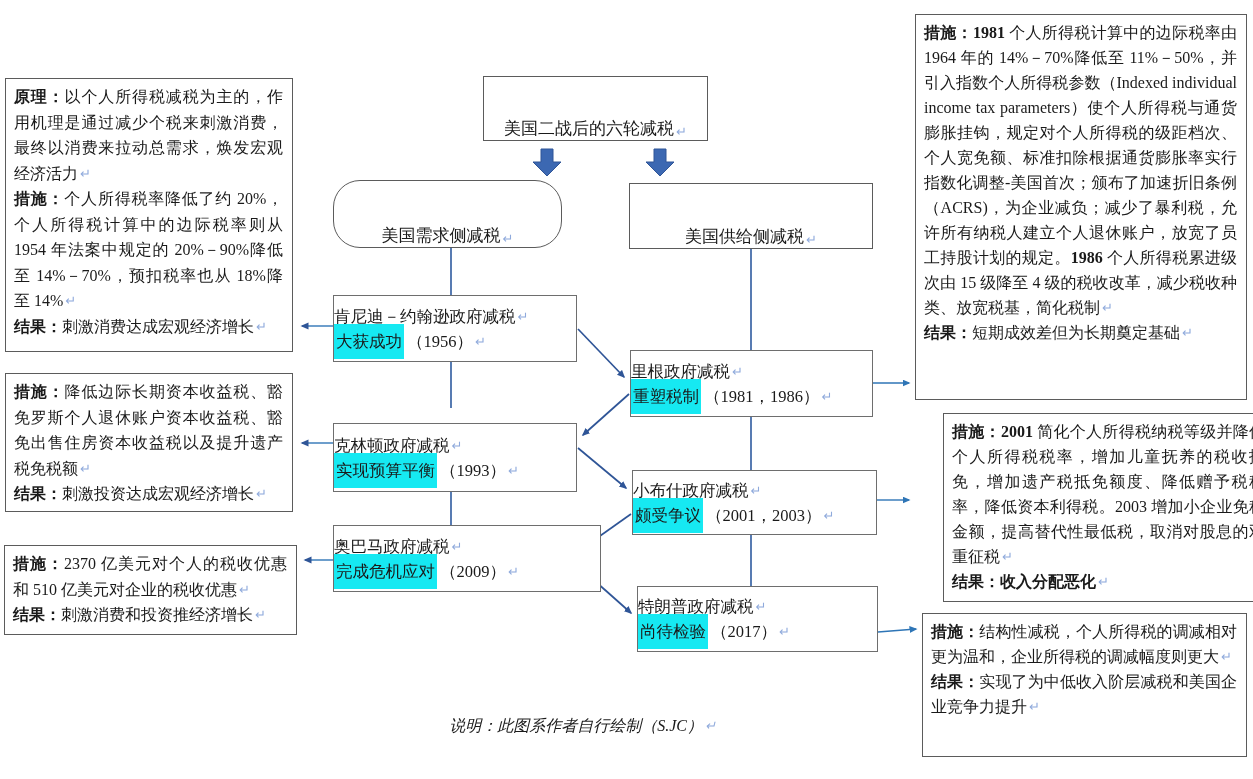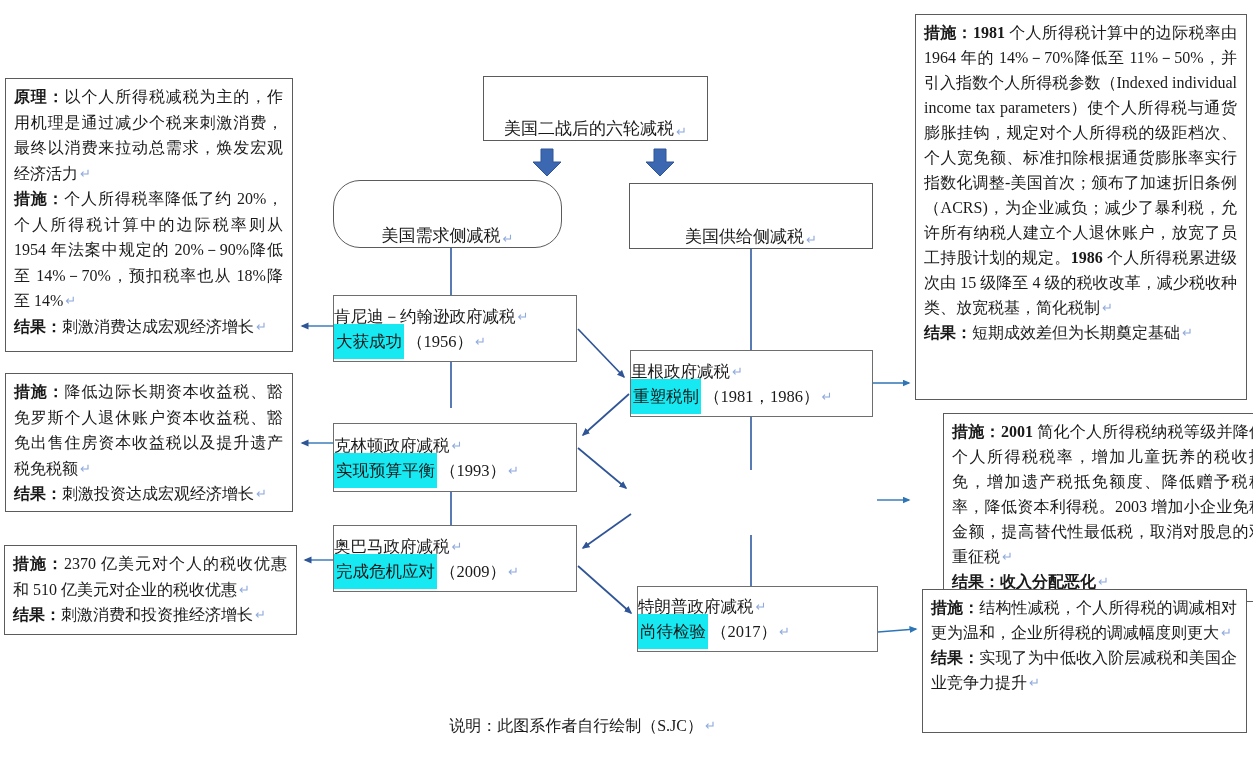--- a/index.html
+++ b/index.html
@@ -12,21 +12,21 @@
   .detail{font-size:16px;line-height:25.5px;padding:5px 9px 4px 8px;text-align:justify;}
   .detail .b{font-weight:bold;}
   .ret{color:#8faadc;font-size:13px;margin-left:2px;vertical-align:1px;}
   .gov{display:flex;flex-direction:column;justify-content:center;text-align:left;
        font-size:16.5px;line-height:25px;border-color:#6e6e6e;}
   .hl{background:#16e9f2;padding:8px 2px;}
   .yr{margin-left:3px;}
   .center-box{display:flex;align-items:flex-end;justify-content:center;font-size:17px;}
   .caption{position:absolute;left:350px;top:712px;width:465px;text-align:center;line-height:27px;}
   .caption .l1{font-weight:bold;font-size:17px;}
-  .caption .l2{font-size:16px;}
+  .caption .l2{font-size:16px;font-style:italic;}
 </style>
 </head>
 <body>
 
 <div id="canvas">
 
   <svg id="connectors" viewBox="0 0 1253 779">
     <defs>
       <marker id="mdark" markerWidth="9" markerHeight="8" refX="6.5" refY="3.5" orient="auto" markerUnits="userSpaceOnUse">
         <path d="M0,0 L8,3.5 L0,7 z" fill="#2f5597"></path>
@@ -85,39 +85,43 @@
   </div>
 
   <div class="box gov" style="left:333px;top:295px;width:244px;height:67px;">
     <div><span>肯尼迪－约翰逊政府减税</span><span class="ret">↵</span></div>
     <div><span class="hl">大获成功</span><span class="yr">（1956）</span><span class="ret">↵</span></div>
   </div>
   <div class="box gov" style="left:333px;top:408px;width:244px;height:69px;margin-top:15px;">
     <div><span>克林顿政府减税</span><span class="ret">↵</span></div>
     <div><span class="hl">实现预算平衡</span><span class="yr">（1993）</span><span class="ret">↵</span></div>
   </div>
-  <div class="box gov" style="left:333px;top:525px;width:244px;height:67px;">
+  <div class="box gov" style="left:333px;top:525px;width:268px;height:67px;">
     <div><span>奥巴马政府减税</span><span class="ret">↵</span></div>
     <div><span class="hl">完成危机应对</span><span class="yr">（2009）</span><span class="ret">↵</span></div>
   </div>
 
   <div class="box gov" style="left:630px;top:350px;width:243px;height:67px;">
     <div><span>里根政府减税</span><span class="ret">↵</span></div>
     <div><span class="hl">重塑税制</span><span class="yr">（1981，1986）</span><span class="ret">↵</span></div>
+  </div>
+  <div class="box gov" style="left:632px;top:470px;width:245px;height:65px;">
+    <div><span>小布什政府减税</span><span class="ret">↵</span></div>
+    <div><span class="hl">颇受争议</span><span class="yr">（2001，2003）</span><span class="ret">↵</span></div>
   </div>
   <div class="box gov" style="left:637px;top:586px;width:241px;height:66px;">
     <div><span>特朗普政府减税</span><span class="ret">↵</span></div>
     <div><span class="hl">尚待检验</span><span class="yr">（2017）</span><span class="ret">↵</span></div>
   </div>
 
   <div class="box detail" style="left:5px;top:78px;width:288px;height:274px;"><span class="b">原理：</span><span>以个人所得税减税为主的，作用机理是通过减少个税来刺激消费，最终以消费来拉动总需求，焕发宏观经济活力</span><span class="ret">↵</span><br><span class="b">措施：</span><span>个人所得税率降低了约 20%，个人所得税计算中的边际税率则从 1954 年法案中规定的 20%－90%降低至 14%－70%，预扣税率也从 18%降至 14%</span><span class="ret">↵</span><br><span class="b">结果：</span><span>刺激消费达成宏观经济增长</span><span class="ret">↵</span></div>
   <div class="box detail" style="left:5px;top:373px;width:288px;height:139px;"><span class="b">措施：</span><span>降低边际长期资本收益税、豁免罗斯个人退休账户资本收益税、豁免出售住房资本收益税以及提升遗产税免税额</span><span class="ret">↵</span><br><span class="b">结果：</span><span>刺激投资达成宏观经济增长</span><span class="ret">↵</span></div>
   <div class="box detail" style="left:4px;top:545px;width:293px;height:90px;"><span class="b">措施：</span><span>2370 亿美元对个人的税收优惠和 510 亿美元对企业的税收优惠</span><span class="ret">↵</span><br><span class="b">结果：</span><span>刺激消费和投资推经济增长</span><span class="ret">↵</span></div>
 
   <div class="box detail" style="left:915px;top:14px;width:332px;height:386px;line-height:25px;"><span class="b">措施：1981 </span><span>个人所得税计算中的边际税率由 1964 年的 14%－70%降低至 11%－50%，并引入指数个人所得税参数（Indexed individual income tax parameters）使个人所得税与通货膨胀挂钩，规定对个人所得税的级距档次、个人宽免额、标准扣除根据通货膨胀率实行指数化调整-美国首次；颁布了加速折旧条例（ACRS)，为企业减负；减少了暴利税，允许所有纳税人建立个人退休账户，放宽了员工持股计划的规定。</span><span class="b">1986 </span><span>个人所得税累进级次由 15 级降至 4 级的税收改革，减少税收种类、放宽税基，简化税制</span><span class="ret">↵</span><br><span class="b">结果：</span><span>短期成效差但为长期奠定基础</span><span class="ret">↵</span></div>
   <div class="box detail" style="left:943px;top:413px;width:332px;height:189px;line-height:25px;"><span class="b">措施：2001 </span><span>简化个人所得税纳税等级并降低个人所得税税率，增加儿童抚养的税收抵免，增加遗产税抵免额度、降低赠予税税率，降低资本利得税。2003 增加小企业免税金额，提高替代性最低税，取消对股息的双重征税</span><span class="ret">↵</span><br><span class="b">结果：收入分配恶化</span><span class="ret">↵</span></div>
-  <div class="box detail" style="left:922px;top:589px;width:325px;height:144px;line-height:25px;"><span class="b">措施：</span><span>结构性减税，个人所得税的调减相对更为温和，企业所得税的调减幅度则更大</span><span class="ret">↵</span><br><span class="b">结果：</span><span>实现了为中低收入阶层减税和美国企业竞争力提升</span><span class="ret">↵</span></div>
+  <div class="box detail" style="left:922px;top:613px;width:325px;height:144px;line-height:25px;"><span class="b">措施：</span><span>结构性减税，个人所得税的调减相对更为温和，企业所得税的调减幅度则更大</span><span class="ret">↵</span><br><span class="b">结果：</span><span>实现了为中低收入阶层减税和美国企业竞争力提升</span><span class="ret">↵</span></div>
 
   <div class="caption">
     <div class="l2"><span>说明：此图系作者自行绘制（S.JC）</span><span class="ret">↵</span></div>
   </div>
 
 </div>
 
 </body></html>

